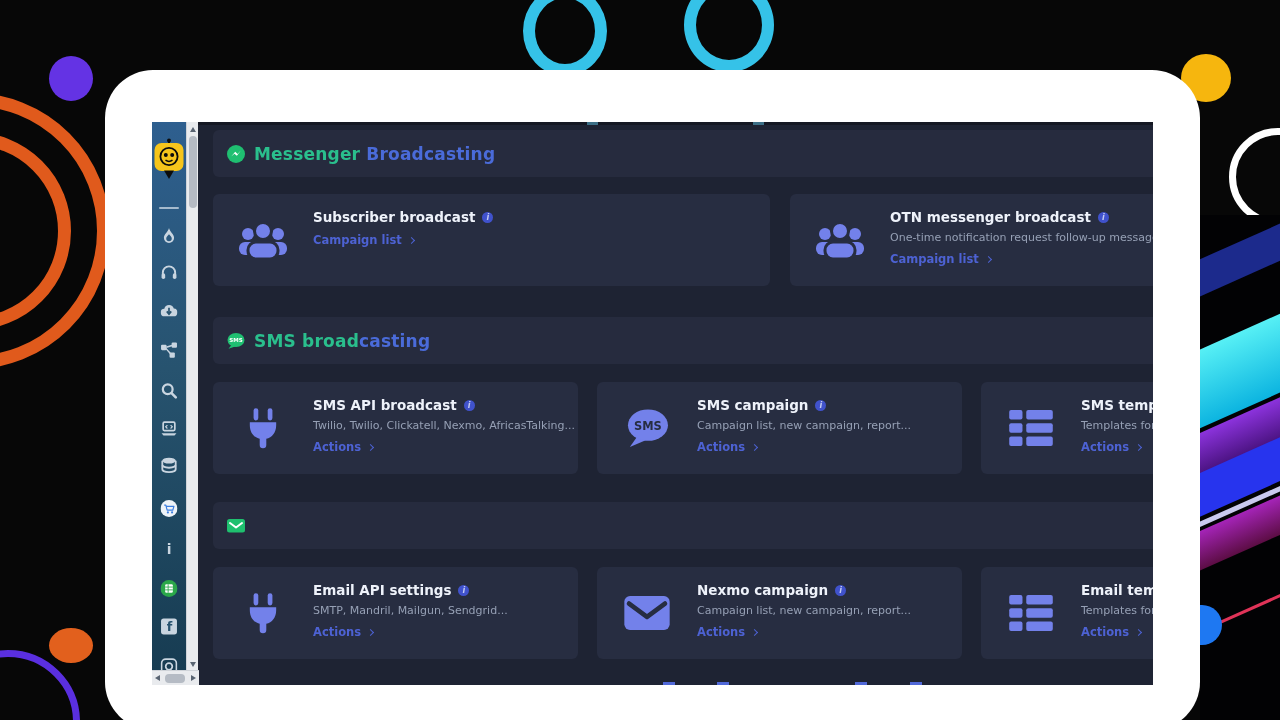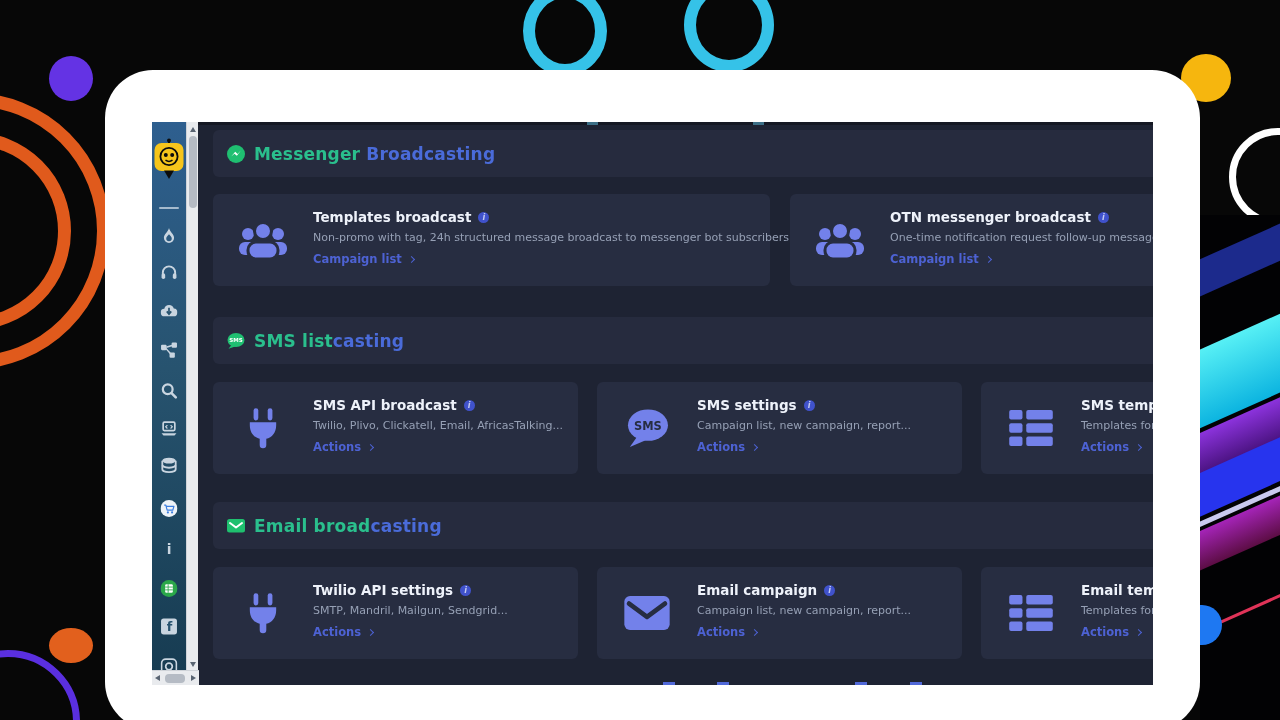--- a/index.html
+++ b/index.html
@@ -244,26 +244,25 @@
               <circle cx="10" cy="13" r="6"></circle>
                 <circle cx="40" cy="13" r="6"></circle>
               <rect x="1" y="21" width="17" height="13" rx="6"></rect>
                 <rect x="32" y="21" width="17" height="13" rx="6"></rect>
               <circle cx="25" cy="10" r="8.5" stroke="#272d41" stroke-width="3"></circle>
               <rect x="10" y="21" width="30" height="17" rx="8" stroke="#272d41" stroke-width="3"></rect>
             </svg>
           </div>
           <div class="card-body">
             <div class="card-title-row">
-                <span class="card-title">Templates broadcast</span>
-                <span class="info-dot">
-                  <i>i</i>
-                </span>
-              </div>
-            <div class="card-desc">Non-promo with tag, 24h structured message broadcast to messenger bot subscribers</div>
+                <span class="card-title">Subscriber broadcast</span>
+                <span class="info-dot">
+                  <i>i</i>
+                </span>
+              </div>
             <div class="card-link">
                 <span>Campaign list</span>
                 <span class="chev"></span>
               </div>
           </div>
         </div>
         <div class="card card-wide">
           <div class="card-ic">
             <svg viewBox="0 0 50 38" width="50" height="38">
               <circle cx="10" cy="13" r="6"></circle>
@@ -291,57 +290,57 @@
       </div>
 
       <div class="section-bar bar-2">
         <span class="section-icon">
           <svg viewBox="0 0 18 18" width="18" height="18">
               <ellipse cx="9" cy="8" rx="8.5" ry="7" fill="#1fbf71"></ellipse>
               <path d="M4.5 13 L1.5 16.8 L9 14.2 Z" fill="#1fbf71"></path>
               <text x="9" y="10.2" text-anchor="middle" font-size="5.5" font-weight="bold" fill="#fff">SMS</text>
             </svg>
         </span>
-        <span class="section-title"><span class="t-green">SMS list</span><span class="t-blue">casting</span></span>
+        <span class="section-title"><span class="t-green">SMS broad</span><span class="t-blue">casting</span></span>
       </div>
 
       <div class="cards-row row-2">
         <div class="card card-std">
           <div class="card-ic">
             <svg viewBox="0 0 34 44" width="32" height="42">
               <rect x="7" y="1" width="5" height="13" rx="2.5"></rect>
                 <rect x="22" y="1" width="5" height="13" rx="2.5"></rect>
               <path d="M3 16 h28 v3 c0 8 -4.5 13 -10.5 14.5 v6.5 a3.5 3.5 0 0 1 -7 0 v-6.5 C7.5 32 3 27 3 19 z"></path>
             </svg>
           </div>
           <div class="card-body">
             <div class="card-title-row">
                 <span class="card-title">SMS API broadcast</span>
                 <span class="info-dot">
                   <i>i</i>
                 </span>
               </div>
-            <div class="card-desc">Twilio, Plivo, Clickatell, Email, AfricasTalking...</div>
+            <div class="card-desc">Twilio, Twilio, Clickatell, Nexmo, AfricasTalking...</div>
             <div class="card-link">
                 <span>Actions</span>
                 <span class="chev"></span>
               </div>
           </div>
         </div>
         <div class="card card-std">
           <div class="card-ic">
             <svg viewBox="0 0 46 42" width="44" height="40">
               <ellipse cx="24" cy="18" rx="21" ry="16.5"></ellipse>
               <path d="M12 31 L5 41 L21 34 Z"></path>
               <text x="24" y="23" text-anchor="middle" font-size="12" font-weight="bold" fill="#272d41">SMS</text>
             </svg>
           </div>
           <div class="card-body">
             <div class="card-title-row">
-                <span class="card-title">SMS settings</span>
+                <span class="card-title">SMS campaign</span>
                 <span class="info-dot">
                   <i>i</i>
                 </span>
               </div>
             <div class="card-desc">Campaign list, new campaign, report...</div>
             <div class="card-link">
                 <span>Actions</span>
                 <span class="chev"></span>
               </div>
           </div>
@@ -370,56 +369,55 @@
         </div>
       </div>
 
       <div class="section-bar bar-3">
         <span class="section-icon">
           <svg viewBox="0 0 18 14" width="18" height="14">
               <rect width="18" height="13.5" rx="2.5" fill="#1fc06f"></rect>
               <path d="M3 4 L9 8.5 L15 4" stroke="#fff" stroke-width="2" fill="none" stroke-linecap="round" stroke-linejoin="round"></path>
             </svg>
         </span>
-        <span class="section-title"><span class="t-green">Email broad</span><span class="t-blue">casting</span></span>
       </div>
 
       <div class="cards-row row-3">
         <div class="card card-std">
           <div class="card-ic">
             <svg viewBox="0 0 34 44" width="32" height="42">
               <rect x="7" y="1" width="5" height="13" rx="2.5"></rect>
                 <rect x="22" y="1" width="5" height="13" rx="2.5"></rect>
               <path d="M3 16 h28 v3 c0 8 -4.5 13 -10.5 14.5 v6.5 a3.5 3.5 0 0 1 -7 0 v-6.5 C7.5 32 3 27 3 19 z"></path>
             </svg>
           </div>
           <div class="card-body">
             <div class="card-title-row">
-                <span class="card-title">Twilio API settings</span>
+                <span class="card-title">Email API settings</span>
                 <span class="info-dot">
                   <i>i</i>
                 </span>
               </div>
             <div class="card-desc">SMTP, Mandril, Mailgun, Sendgrid...</div>
             <div class="card-link">
                 <span>Actions</span>
                 <span class="chev"></span>
               </div>
           </div>
         </div>
         <div class="card card-std">
           <div class="card-ic">
             <svg viewBox="0 0 48 36" width="46" height="34">
               <rect x="0" y="0" width="48" height="36" rx="6"></rect>
               <path d="M5 8 L24 22 L43 8" fill="none" stroke="#272d41" stroke-width="5" stroke-linecap="round" stroke-linejoin="round"></path>
             </svg>
           </div>
           <div class="card-body">
             <div class="card-title-row">
-                <span class="card-title">Email campaign</span>
+                <span class="card-title">Nexmo campaign</span>
                 <span class="info-dot">
                   <i>i</i>
                 </span>
               </div>
             <div class="card-desc">Campaign list, new campaign, report...</div>
             <div class="card-link">
                 <span>Actions</span>
                 <span class="chev"></span>
               </div>
           </div>

